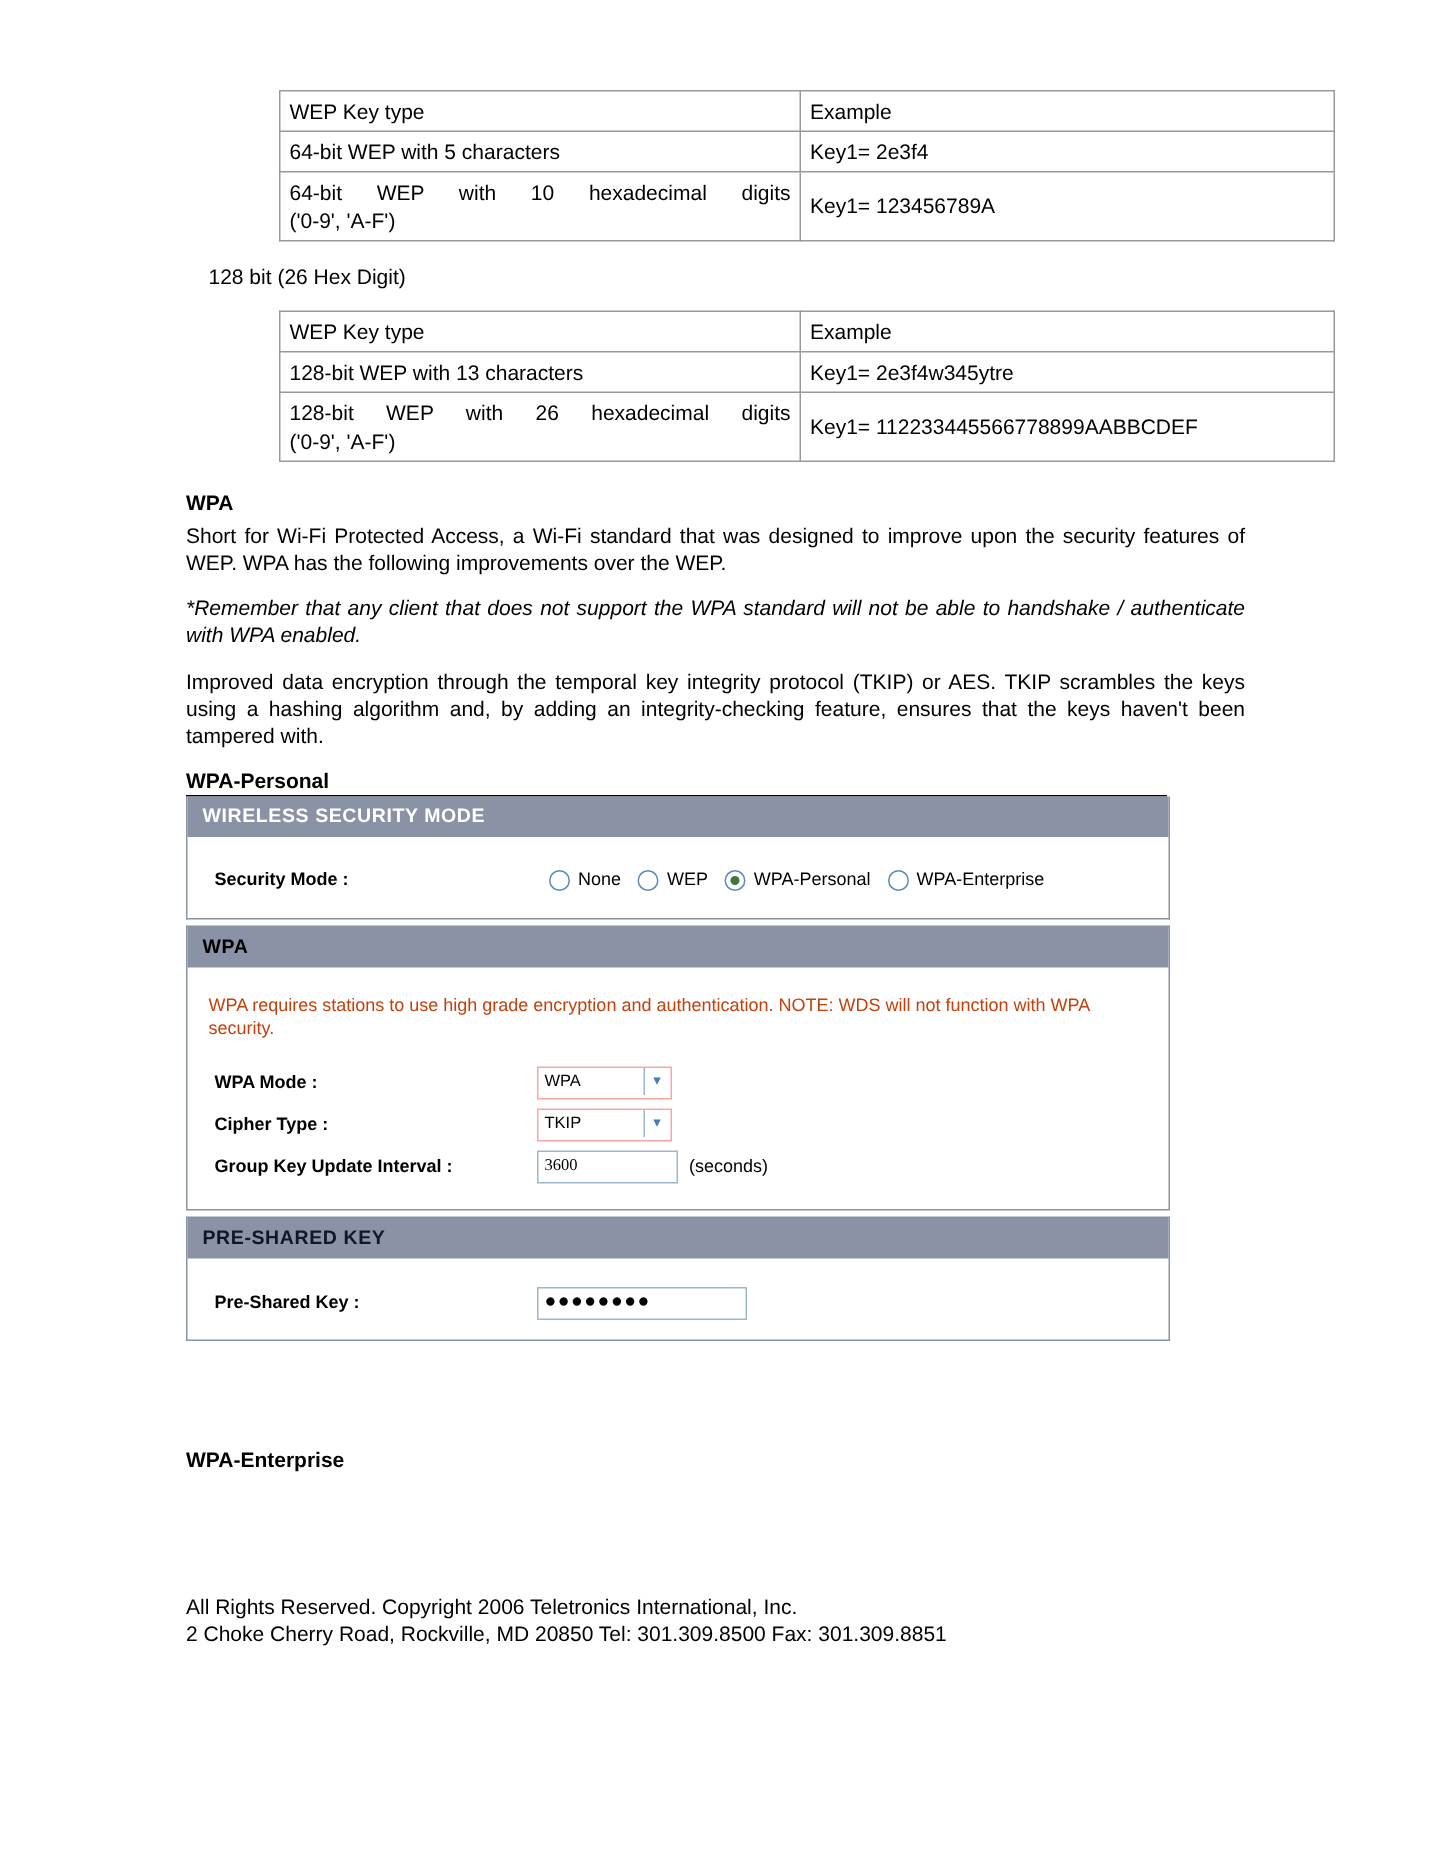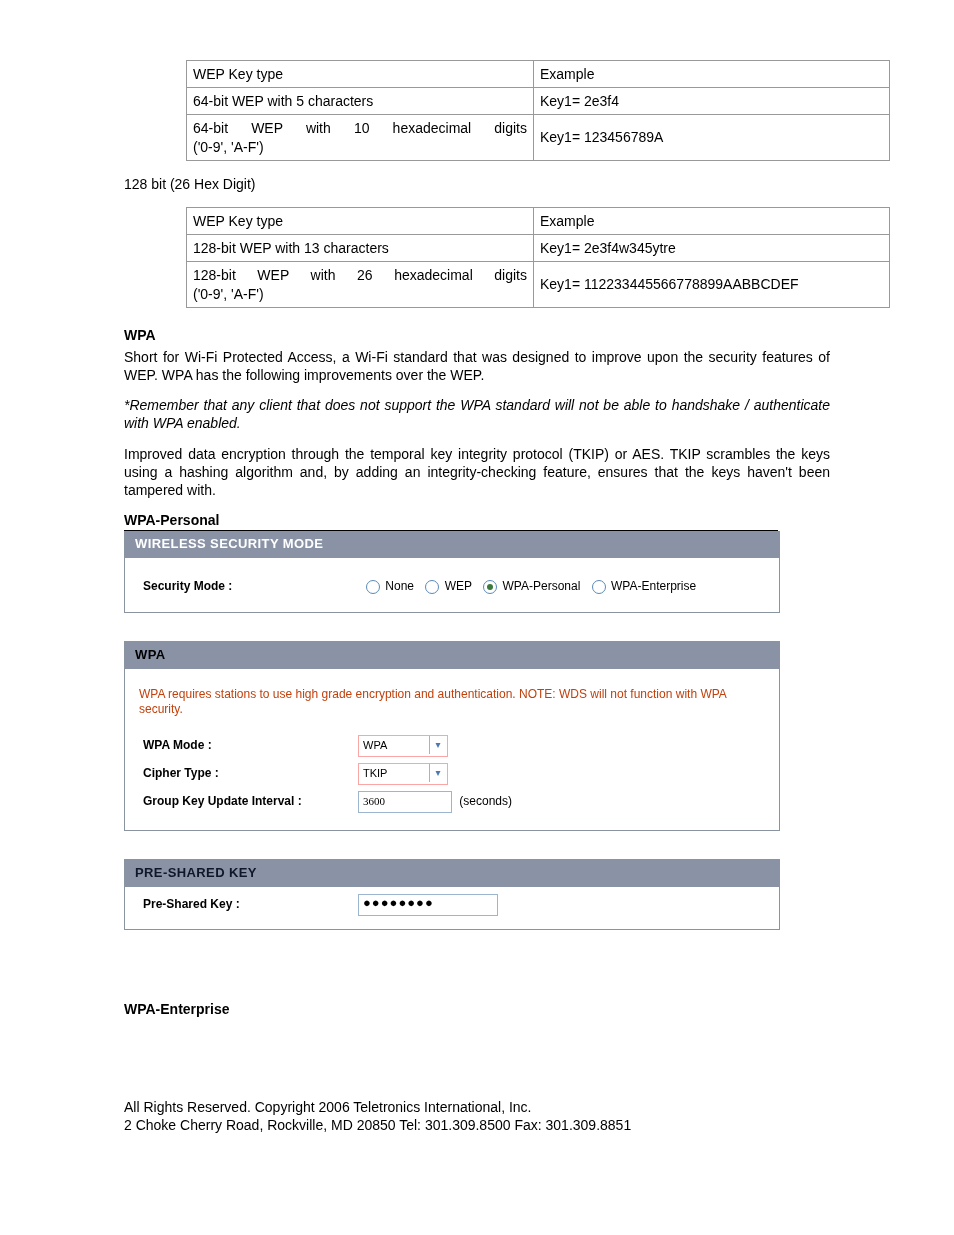--- a/index.html
+++ b/index.html
@@ -3,38 +3,38 @@
 <meta charset="utf-8">
 <style>
 html,body{margin:0;padding:0;background:#fff;font-family:Arial,Helvetica,sans-serif;font-size:14px;color:#000;line-height:1.3}
 .page{width:842px;margin:0 auto;padding:60px 68px 40px 68px;box-sizing:border-box}
 table.data{border-collapse:collapse;width:704px;margin-left:62px;margin-bottom:14px}
 table.data td{border:1px solid #999;padding:4px 6px;vertical-align:middle}
 table.data td.col1{width:334px}
 .just{text-align:justify;text-align-last:justify;display:block}
 .bold{font-weight:bold}
 .section{margin-top:18px}
-.panel{border:1px solid #8a93a0;width:654px;margin-top:4px;margin-bottom:28px}
+.panel{border:1px solid #8a93a0;width:654px;margin-top:4px;margin-bottom:4px}
 .panel-header{background:#8a93a6;color:#fff;font-weight:bold;font-family:Verdana,Arial,sans-serif;font-size:13px;padding:5px 10px;letter-spacing:0.4px}
 .panel-body{padding:18px 14px 14px 14px;font-family:Verdana,Arial,sans-serif;font-size:12px}
 .formtable{border-collapse:collapse;width:100%}
 .formtable td{padding:3px 4px;vertical-align:middle}
 .formtable td.lbl{text-align:left;font-weight:bold;width:205px;padding-right:6px}
 .radio{display:inline-block;width:12px;height:12px;border:1px solid #5b8ab7;border-radius:50%;vertical-align:middle;margin:0 2px 0 8px;background:#fff}
 .radio.sel::after{content:"";display:block;width:6px;height:6px;background:#3c7a3c;border-radius:50%;margin:3px auto}
 .note{color:#c2410c;font-weight:normal;margin-bottom:14px}
 .select{display:inline-block;border:1px solid #fca5a5;height:20px;line-height:18px;width:88px;font-family:Verdana,Arial,sans-serif;font-size:11px;vertical-align:middle;background:#fff}
 .select .sv{display:inline-block;padding-left:4px;width:66px}
 .select .arrow{display:inline-block;width:16px;height:18px;border-left:1px solid #9db6d0;text-align:center;color:#4a7ab0;vertical-align:top;font-size:10px;line-height:18px}
 .tinput{display:inline-block;border:1px solid #9db6d0;height:20px;line-height:18px;width:88px;font-family:Liberation Serif, serif;font-size:11px;padding-left:4px;background:#fff;vertical-align:middle}
 .tinput.pw{letter-spacing:1px;font-size:13px;line-height:16px}
 .italic{font-style:italic}
 .ptext{text-align:justify;margin:4px 0 12px 0}
 .footer{margin-top:80px;font-size:14px}
-.subhead{margin:6px 0}
+.subhead{margin:6px 15px}
 </style>
 </head>
 <body>
 
 <div class="page">
 
   <table class="data">
     <tbody>
         <tr>
       <td class="col1">WEP Key type</td>
@@ -137,21 +137,21 @@
             <span style="margin-left:4px">(seconds)</span>
           </td>
         </tr>
       </tbody>
         </table>
     </div>
   </div>
 
   <div class="panel">
     <div class="panel-header" style="color:#0f172a">PRE-SHARED KEY</div>
-    <div class="panel-body" style="padding-top:4px;padding-bottom:10px">
+    <div class="panel-body" style="padding-top:16px;padding-bottom:10px">
       <table class="formtable">
         <tbody>
             <tr>
           <td class="lbl">Pre-Shared Key :</td>
           <td>
             <span class="tinput pw" style="width:134px">●●●●●●●●</span>
           </td>
         </tr>
       </tbody>
         </table>

